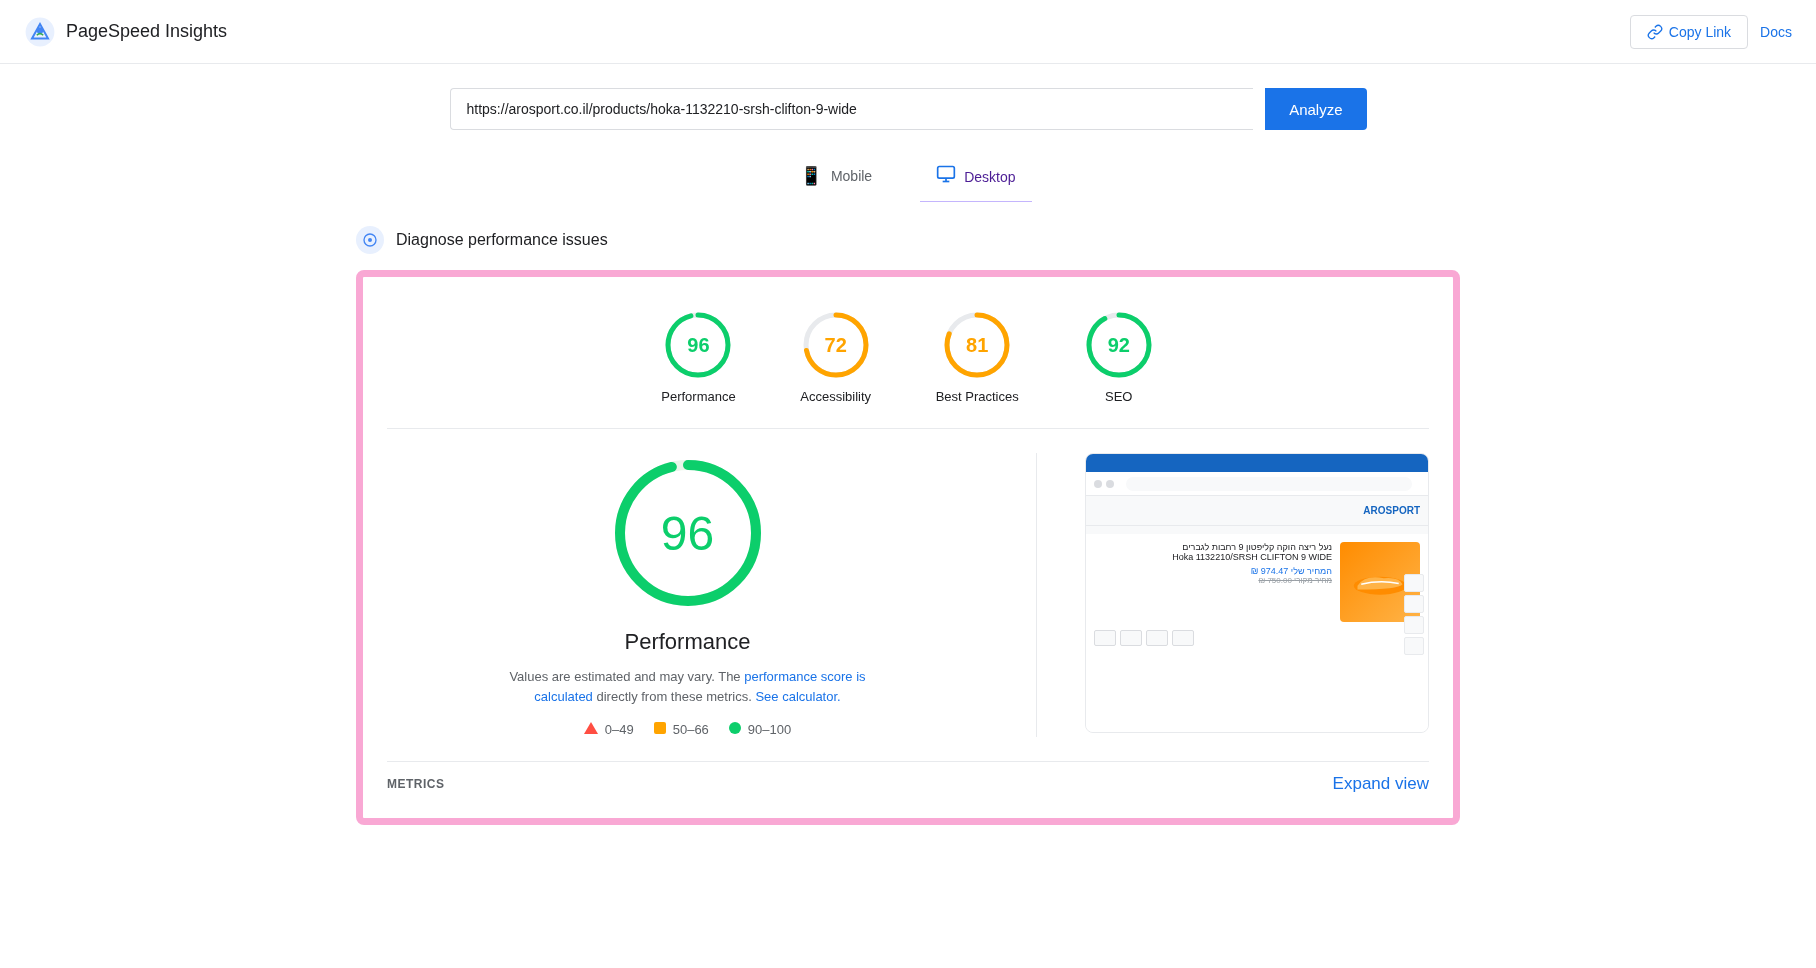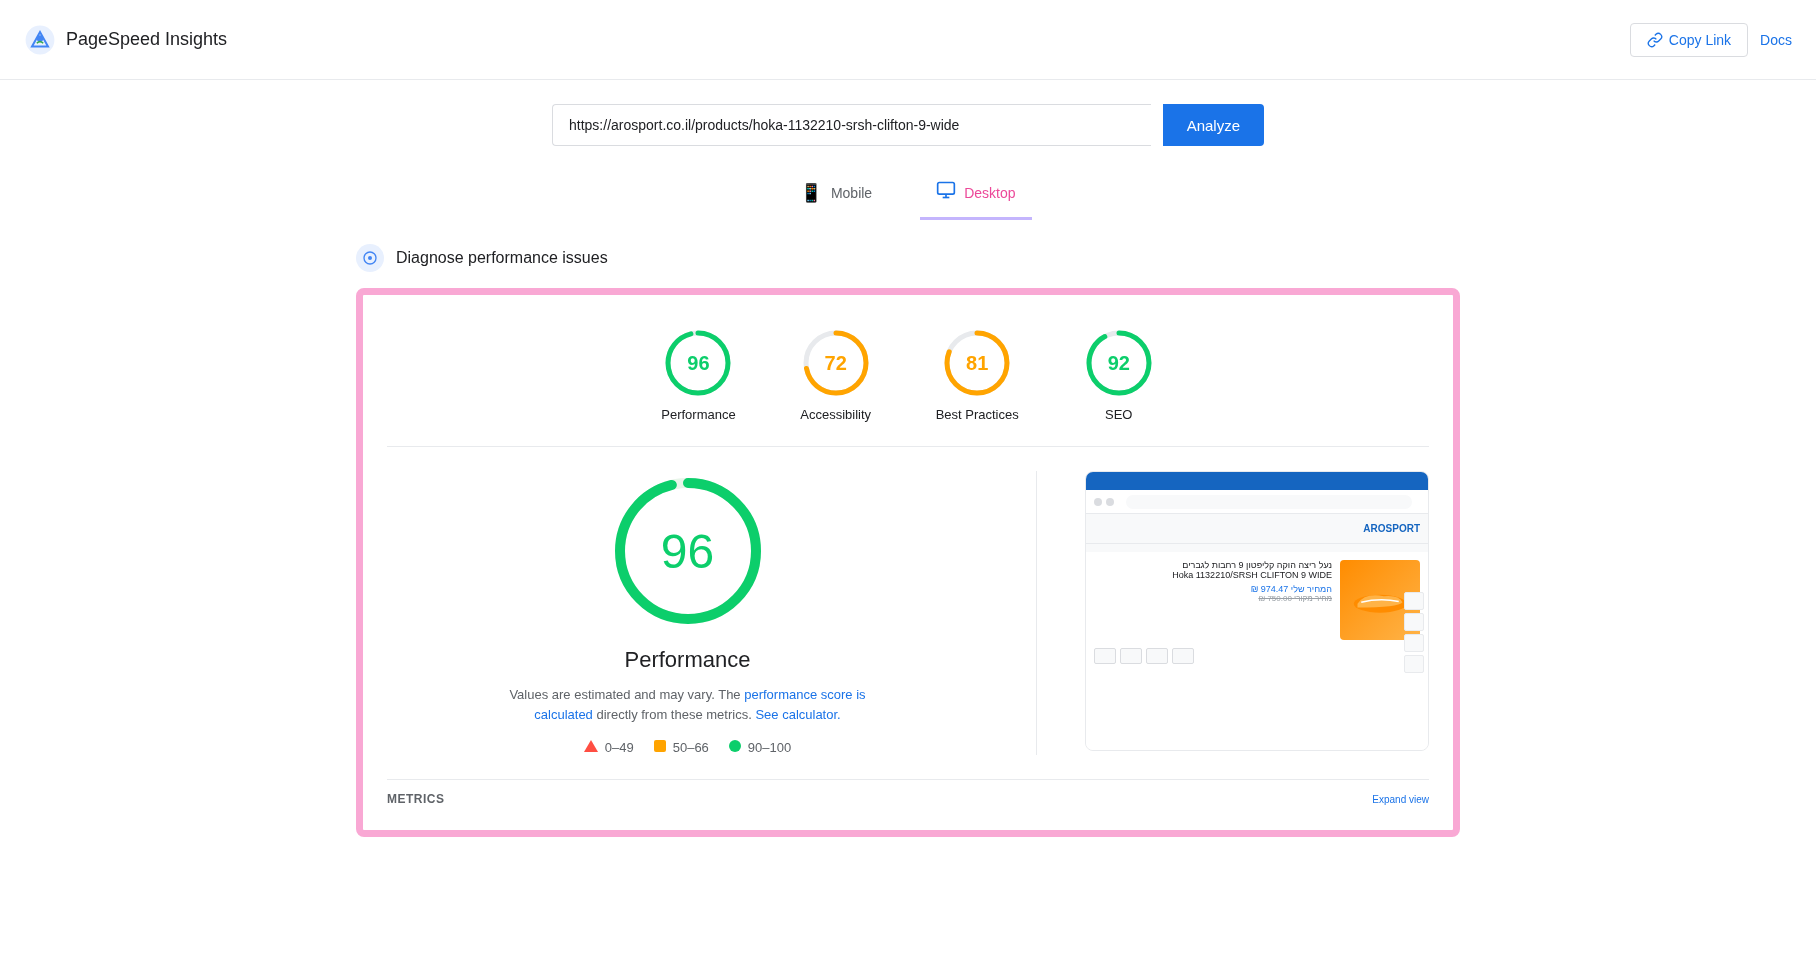--- a/index.html
+++ b/index.html
@@ -10,21 +10,21 @@
       font-size: 14px;
     }
 
     
     .header {
       display: flex;
       align-items: center;
       justify-content: space-between;
       padding: 12px 24px;
       border-bottom: 1px solid #e8eaed;
-      height: 80px;
+      height: 64px;
     }
     .header-left {
       display: flex;
       align-items: center;
       gap: 10px;
     }
     .logo-icon {
       width: 32px;
       height: 32px;
     }
@@ -58,21 +58,21 @@
     }
 
     
     .url-section {
       display: flex;
       justify-content: center;
       padding: 24px 0 16px;
     }
     .url-bar {
       display: flex;
-      width: 712px;
+      width: 917px;
       gap: 12px;
     }
     .url-input {
       flex: 1;
       border: 1px solid #dadce0;
       border-right: none;
       border-radius: 4px 0 0 4px;
       padding: 12px 16px;
       font-size: 14px;
       color: #202124;
@@ -100,22 +100,22 @@
       display: flex;
       align-items: center;
       gap: 8px;
       padding: 10px 16px 12px;
       cursor: pointer;
       color: #5f6368;
       font-size: 14px;
       border-bottom: 3px solid transparent;
     }
     .mode-tab.active {
-      color: #ec4899;
-      border-bottom: 3px solid #c4b5fd;
+      color: #4c1d95;
+      border-bottom: 1px solid #c4b5fd;
     }
     .tab-icon {
       font-size: 18px;
     }
 
     
     .main {
       max-width: 1200px;
       margin: 0 auto;
       padding: 24px 48px;
@@ -410,21 +410,21 @@
       padding-top: 12px;
       border-top: 1px solid #e8eaed;
     }
     .metrics-label {
       font-size: 12px;
       font-weight: 600;
       color: #5f6368;
       letter-spacing: 0.5px;
     }
     .expand-view {
-      font-size: 10px;
+      font-size: 17px;
       color: #1a73e8;
       cursor: pointer;
     }
 
     
     .vert-divider {
       width: 1px;
       background: #e8eaed;
       align-self: stretch;
       margin: 0 0;

